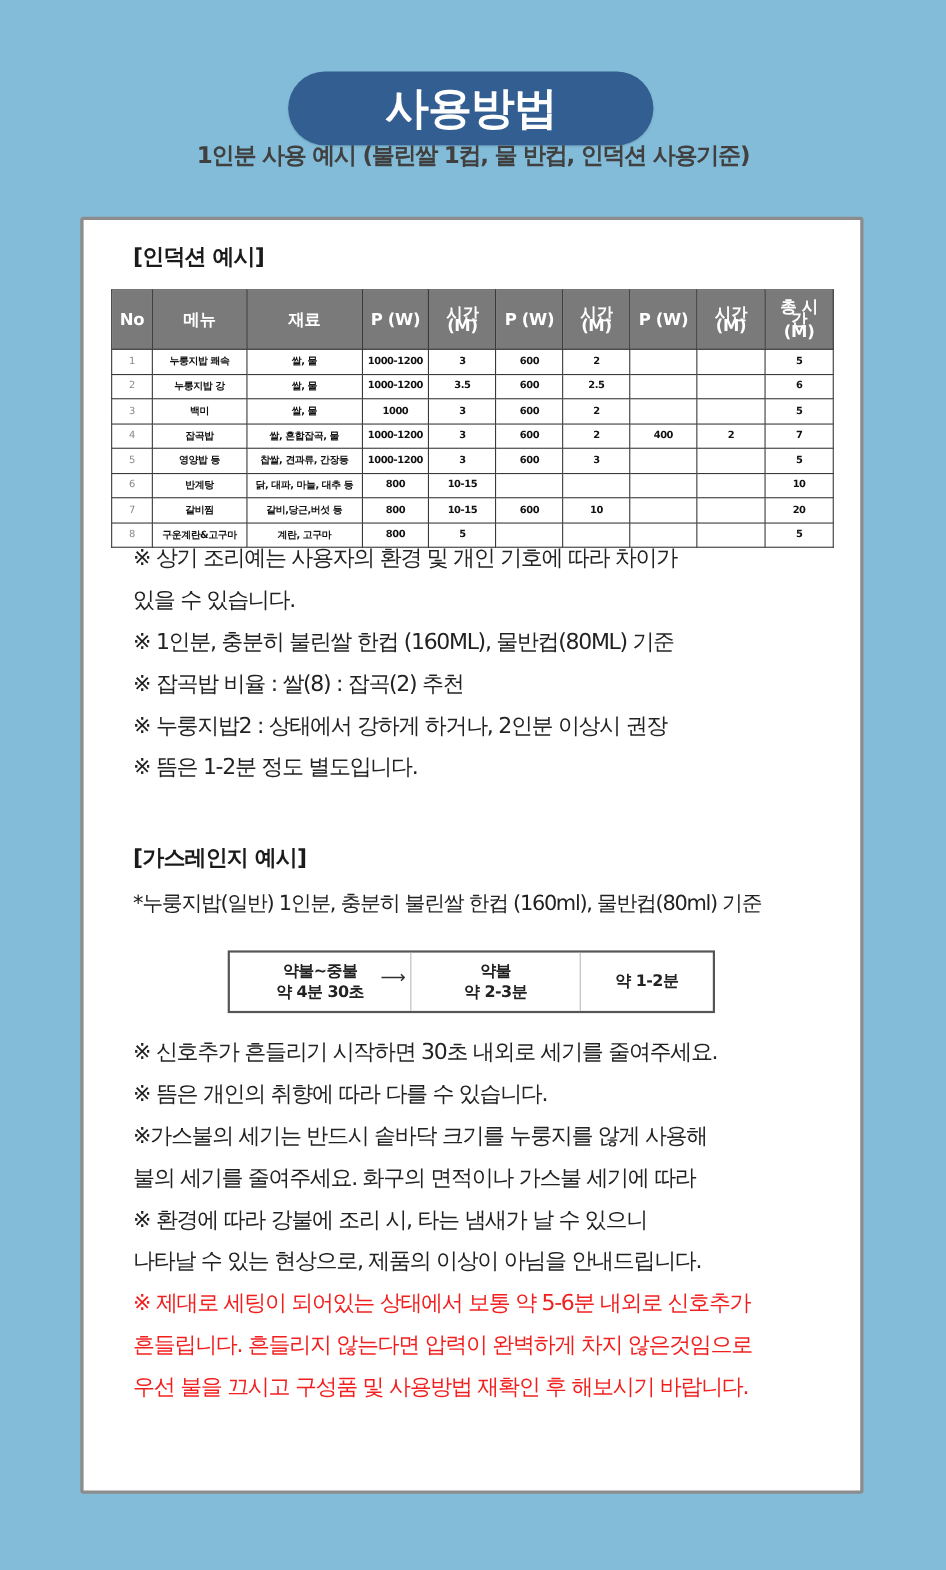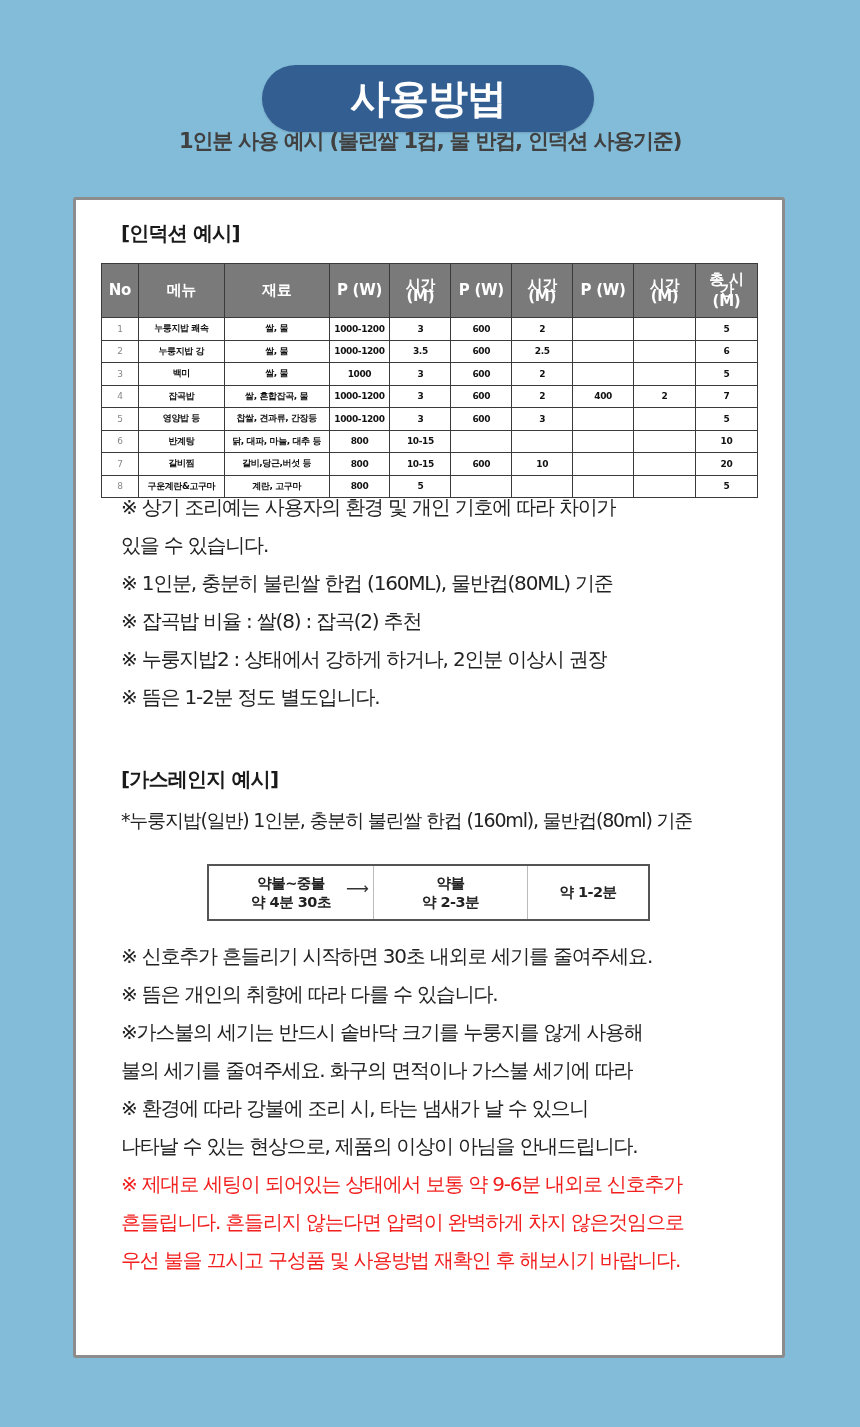--- a/index.html
+++ b/index.html
@@ -287,18 +287,18 @@
     </div>
   </div>
 
   <div class="notes" style="top:737px;">
     <p>※  신호추가 흔들리기 시작하면 30초 내외로 세기를 줄여주세요.</p>
     <p>※ 뜸은 개인의 취향에 따라 다를 수 있습니다.</p>
     <p>※가스불의 세기는 반드시 솥바닥 크기를 누룽지를 않게 사용해</p>
     <p>불의 세기를 줄여주세요. 화구의 면적이나 가스불 세기에 따라</p>
     <p>※ 환경에 따라 강불에 조리 시, 타는 냄새가 날 수 있으니</p>
     <p>나타날 수 있는 현상으로, 제품의 이상이 아님을 안내드립니다.</p>
-    <p class="red-notes">※ 제대로 세팅이 되어있는 상태에서 보통 약 9-6분 내외로 신호추가</p>
+    <p class="red-notes">※ 제대로 세팅이 되어있는 상태에서 보통 약 5-6분 내외로 신호추가</p>
     <p class="red-notes">흔들립니다. 흔들리지 않는다면 압력이 완벽하게 차지 않은것임으로</p>
     <p class="red-notes">우선 불을 끄시고 구성품 및 사용방법 재확인 후 해보시기 바랍니다.</p>
   </div>
 
 </div>
 
 </body></html>

